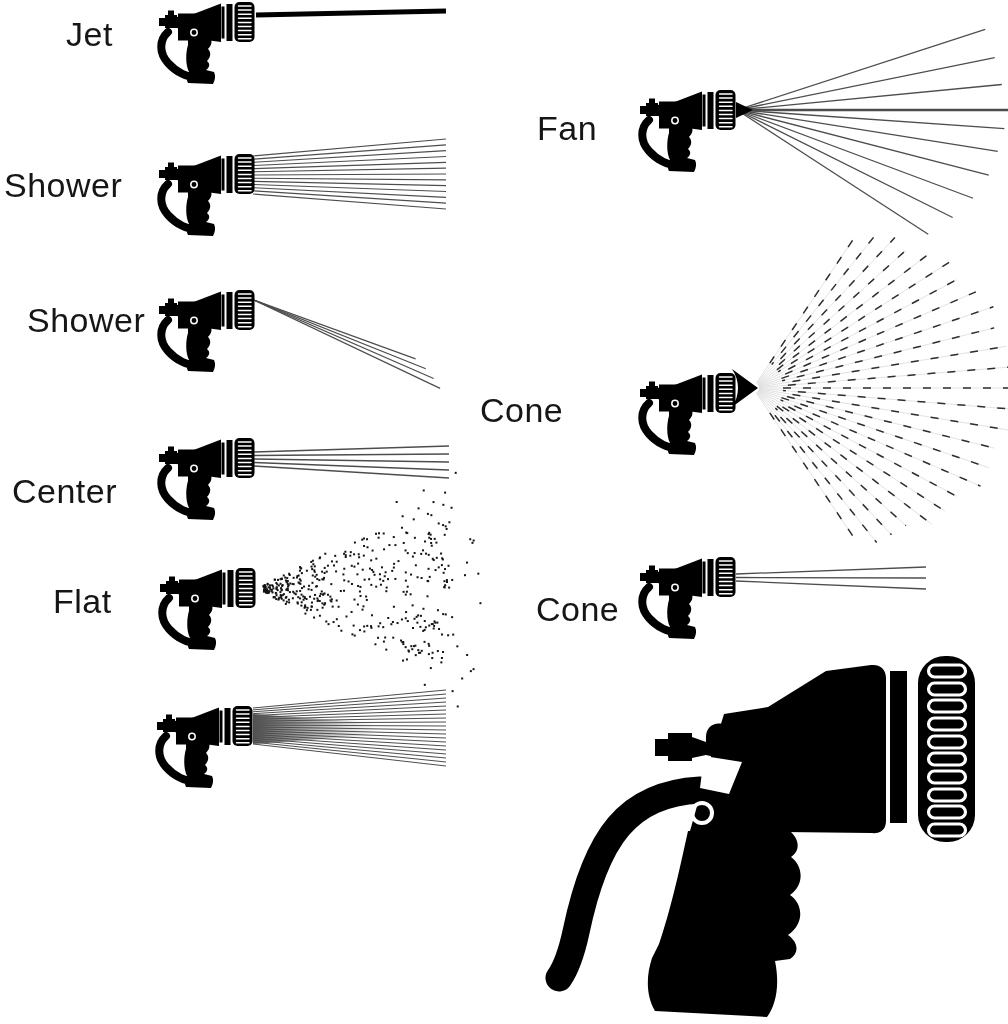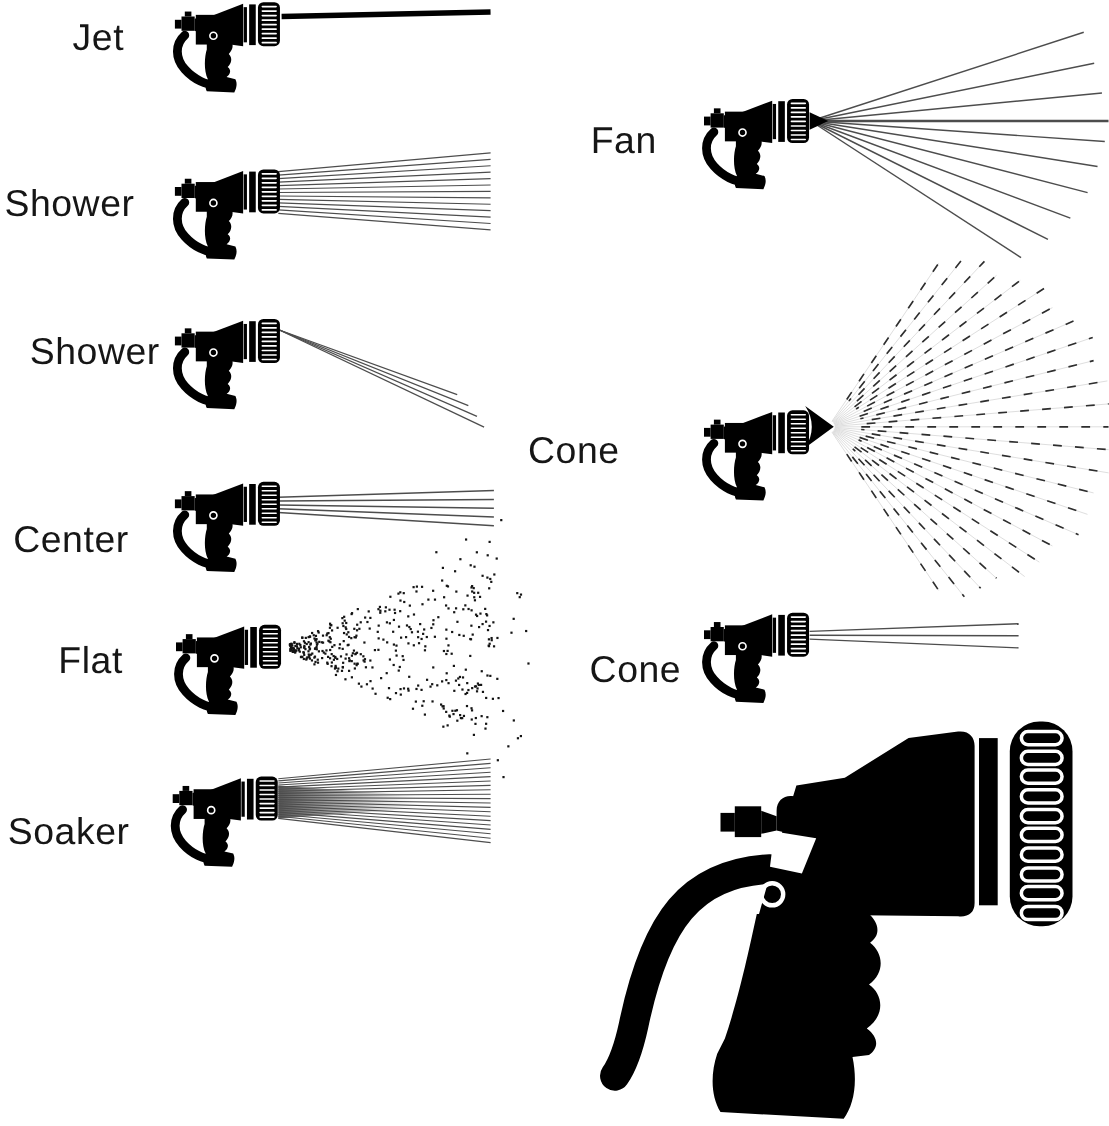--- a/index.html
+++ b/index.html
@@ -696,17 +696,16 @@
         <rect x="928.5" y="824" width="37" height="12" rx="6"></rect>
       </g>
     </g>
   </svg>
 
   <div class="lbl" style="left:66px;top:16px">Jet</div>
   <div class="lbl" style="left:4px;top:167px">Shower</div>
   <div class="lbl" style="left:27px;top:302px">Shower</div>
   <div class="lbl" style="left:12px;top:473px">Center</div>
   <div class="lbl" style="left:53px;top:583px">Flat</div>
-  <div class="lbl" style="left:7px;top:738px">Soaker</div>
   <div class="lbl" style="left:537px;top:110px">Fan</div>
   <div class="lbl" style="left:480px;top:392px">Cone</div>
   <div class="lbl" style="left:536px;top:591px">Cone</div>
 </div>
 
 </body></html>

